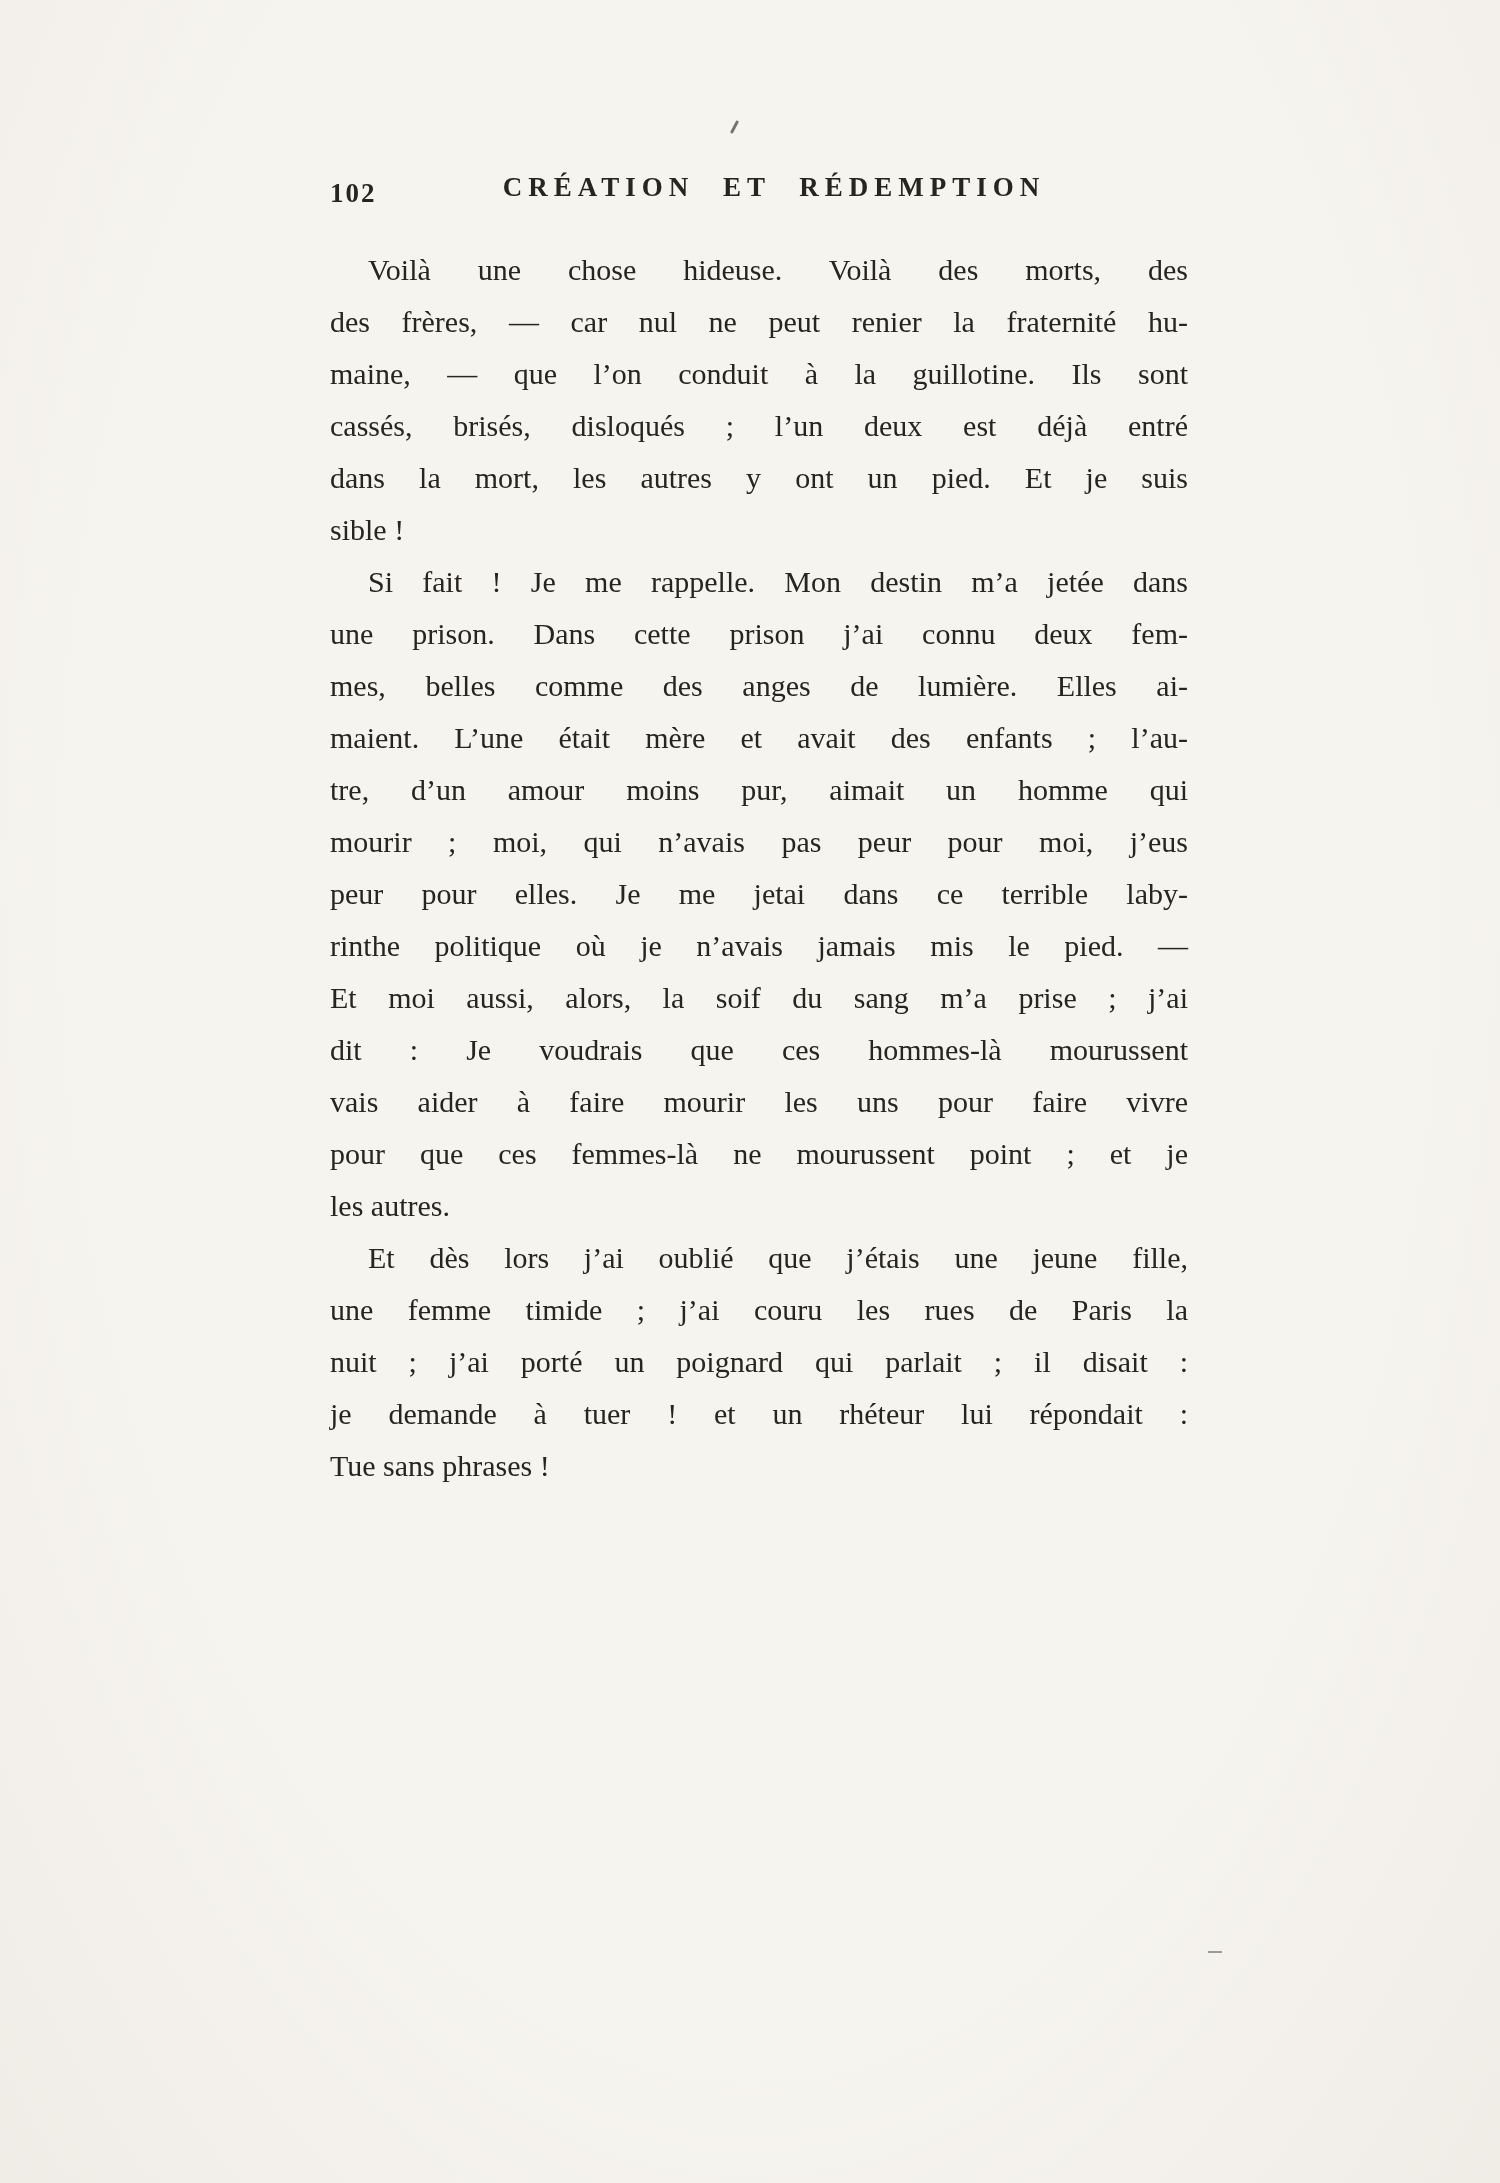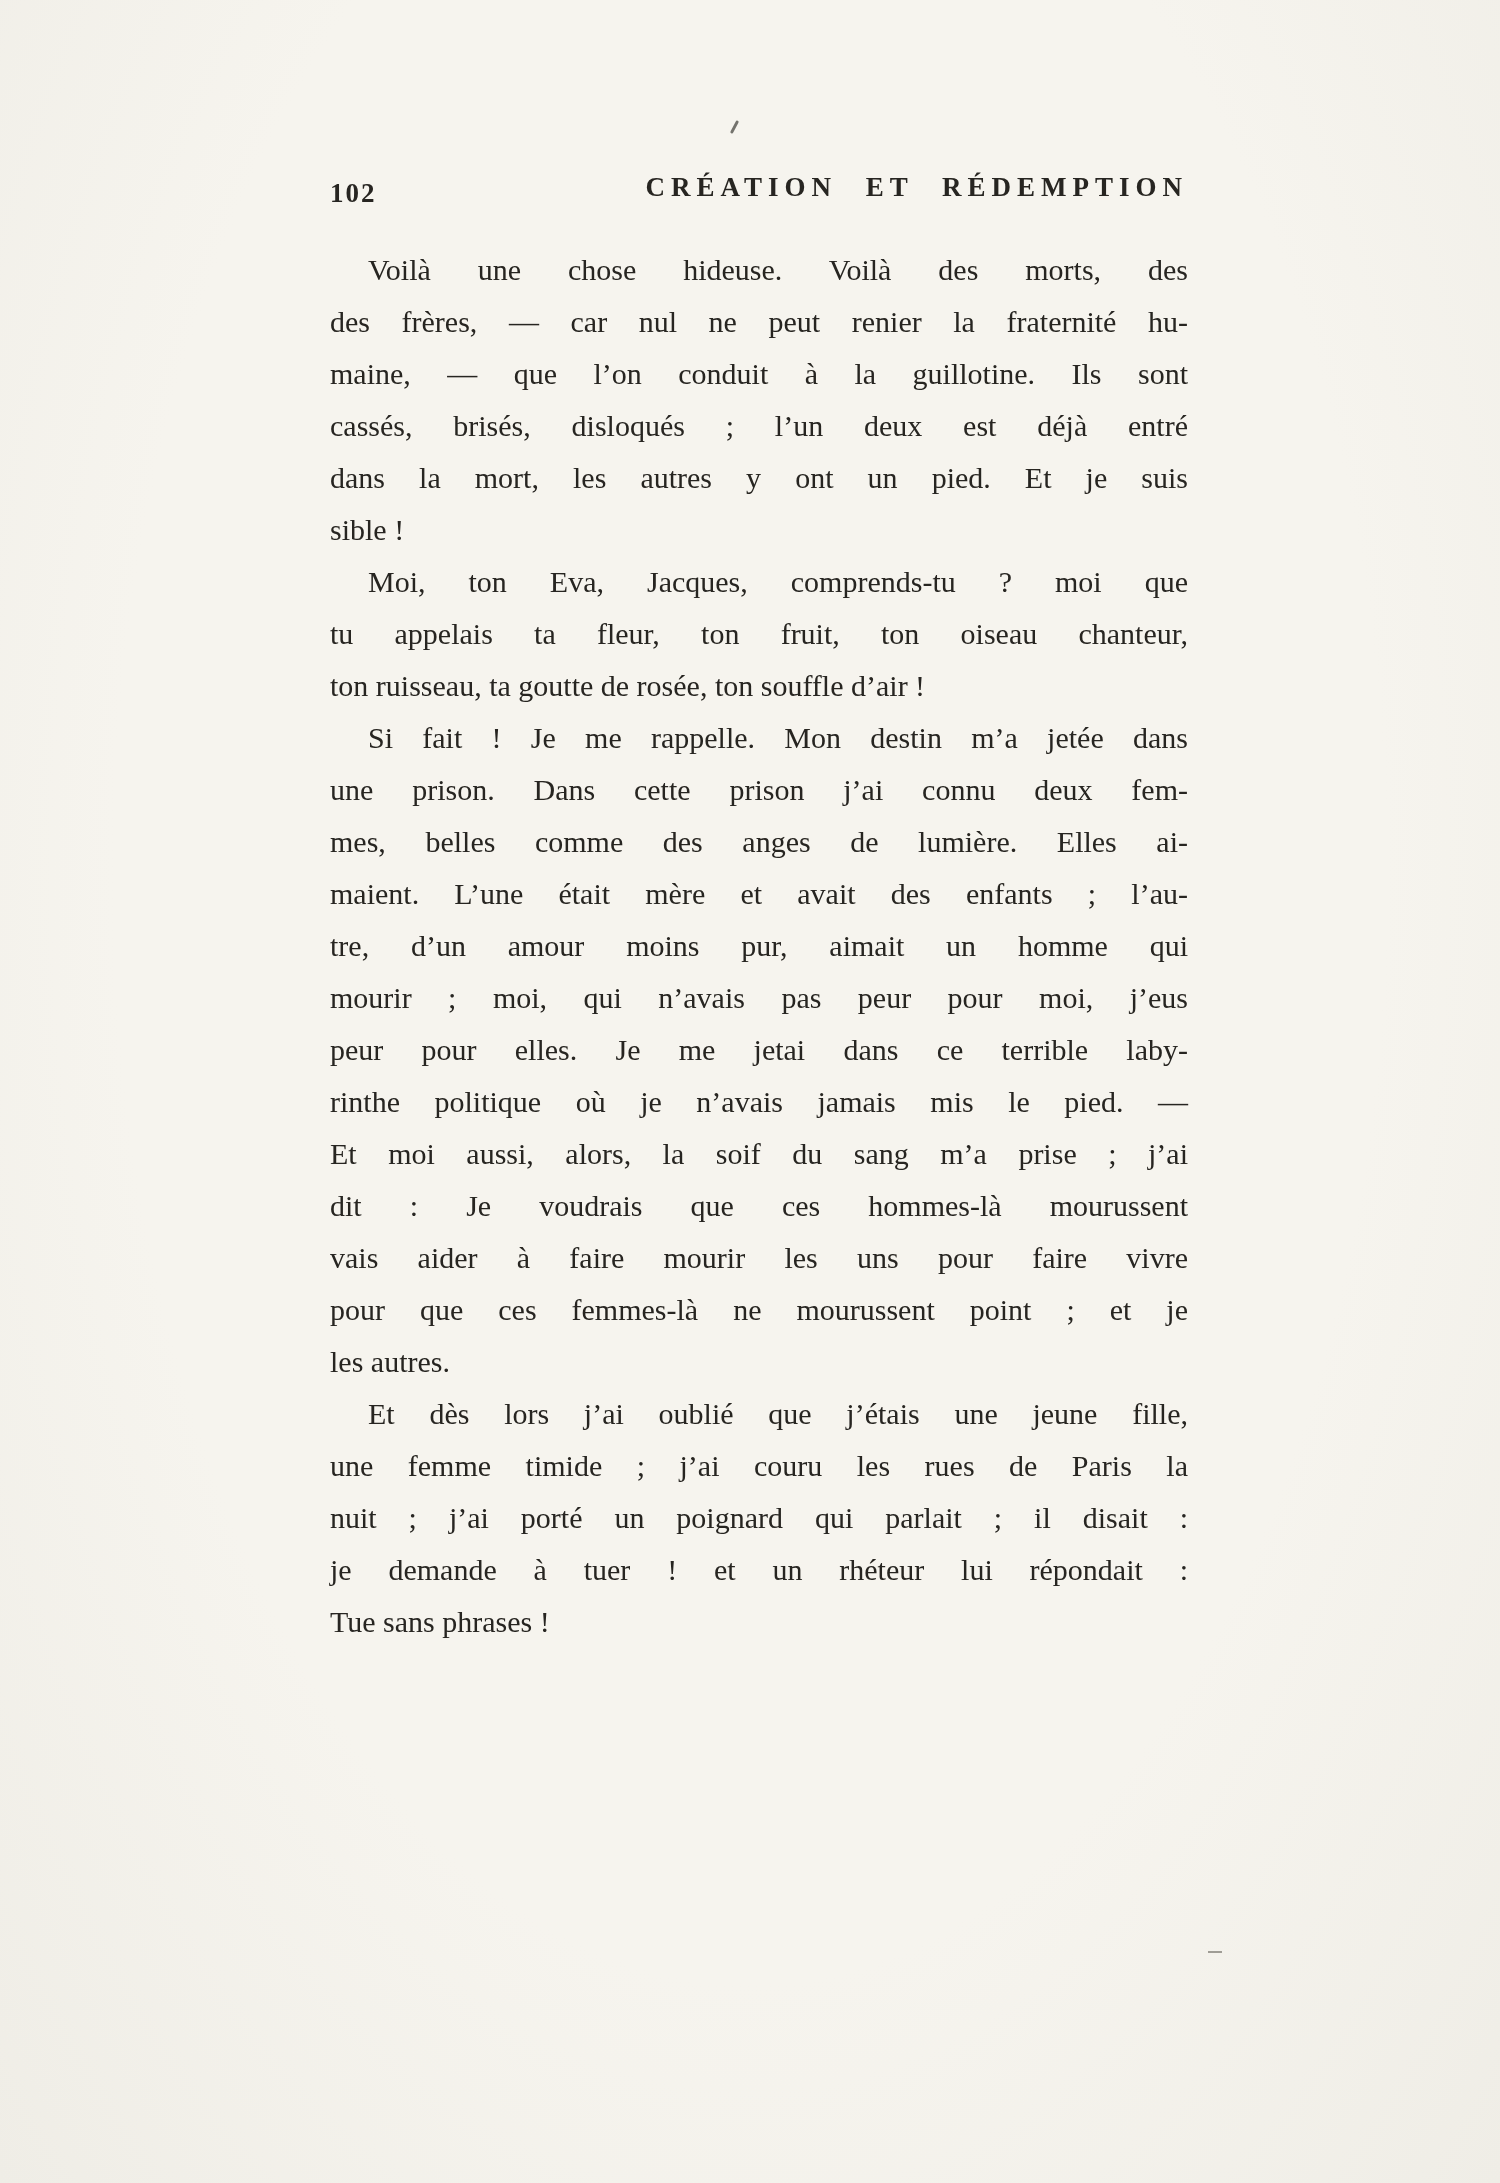--- a/index.html
+++ b/index.html
@@ -31,21 +31,21 @@
   }
   .page-number {
     position: absolute;
     left: 0;
     top: 6px;
     font-size: 27px;
     font-weight: bold;
     letter-spacing: 2px;
   }
   .running-title {
-    text-align: right;
+    text-align: center;
     padding-left: 30px;
     font-size: 27px;
     font-weight: bold;
     letter-spacing: 6px;
     word-spacing: 16px;
     white-space: nowrap;
   }
   .text-block {
     font-size: 30px;
     line-height: 52px;
@@ -102,25 +102,20 @@
 
     <div class="paragraph">
           <div class="line first">Voilà une chose hideuse. Voilà des morts, des</div>
           <div class="line">des frères, — car nul ne peut renier la fraternité hu-</div>
           <div class="line">maine, — que l’on conduit à la guillotine. Ils sont</div>
           <div class="line">cassés, brisés, disloqués ; l’un deux est déjà entré</div>
           <div class="line">dans la mort, les autres y ont un pied. Et je suis</div>
           <div class="line last">sible !</div>
         </div>
         <div class="paragraph">
-          <div class="line first">Moi, ton Eva, Jacques, comprends-tu ? moi que</div>
-          <div class="line">tu appelais ta fleur, ton fruit, ton oiseau chanteur,</div>
-          <div class="line last">ton ruisseau, ta goutte de rosée, ton souffle d’air !</div>
-        </div>
-        <div class="paragraph">
           <div class="line first">Si fait ! Je me rappelle. Mon destin m’a jetée dans</div>
           <div class="line">une prison. Dans cette prison j’ai connu deux fem-</div>
           <div class="line">mes, belles comme des anges de lumière. Elles ai-</div>
           <div class="line">maient. L’une était mère et avait des enfants ; l’au-</div>
           <div class="line">tre, d’un amour moins pur, aimait un homme qui</div>
           <div class="line">mourir ; moi, qui n’avais pas peur pour moi, j’eus</div>
           <div class="line">peur pour elles. Je me jetai dans ce terrible laby-</div>
           <div class="line">rinthe politique où je n’avais jamais mis le pied. —</div>
           <div class="line">Et moi aussi, alors, la soif du sang m’a prise ; j’ai</div>
           <div class="line">dit : Je voudrais que ces hommes-là mourussent</div>

